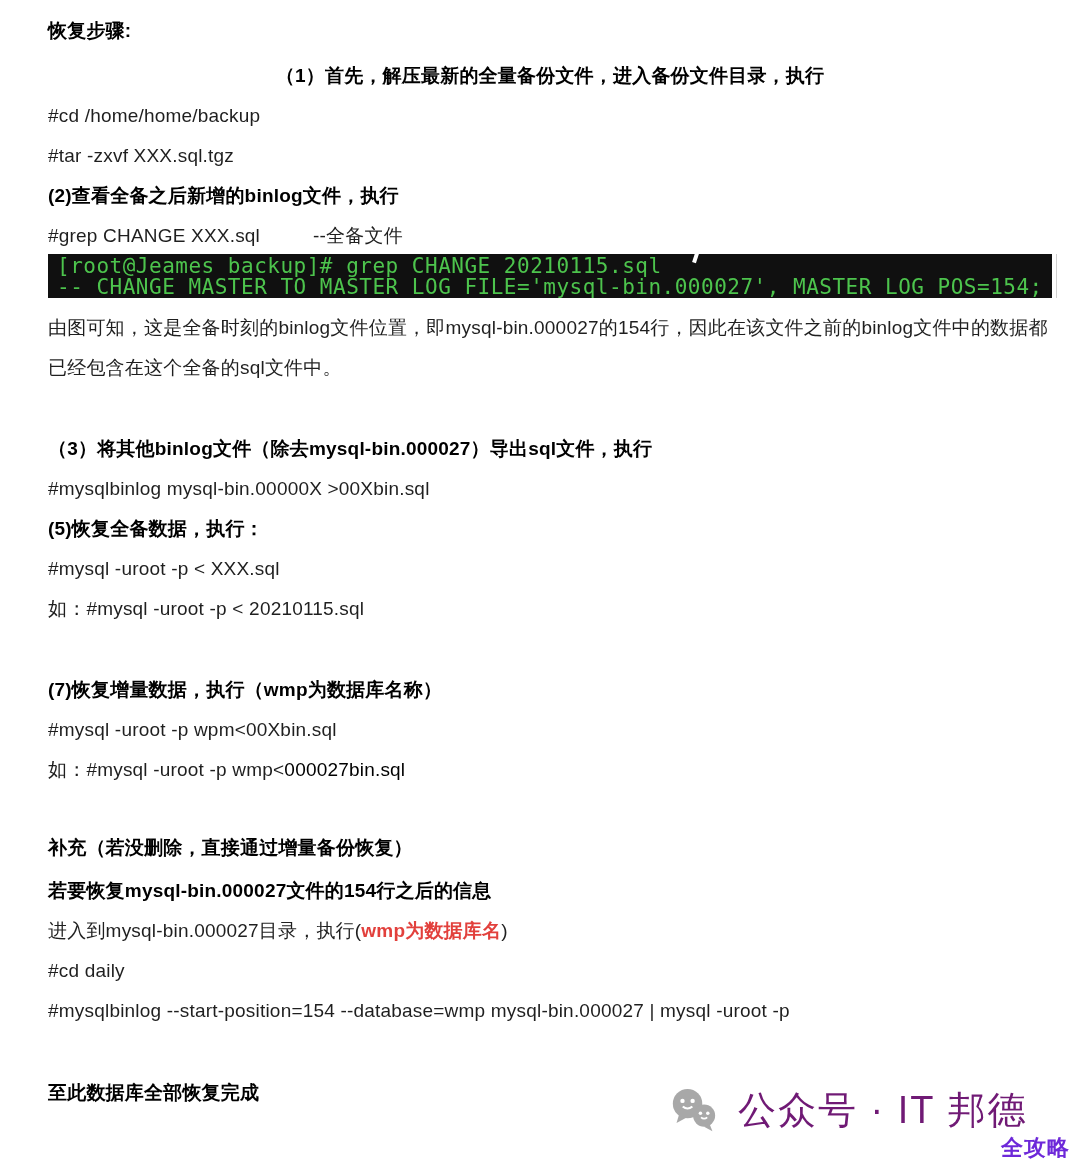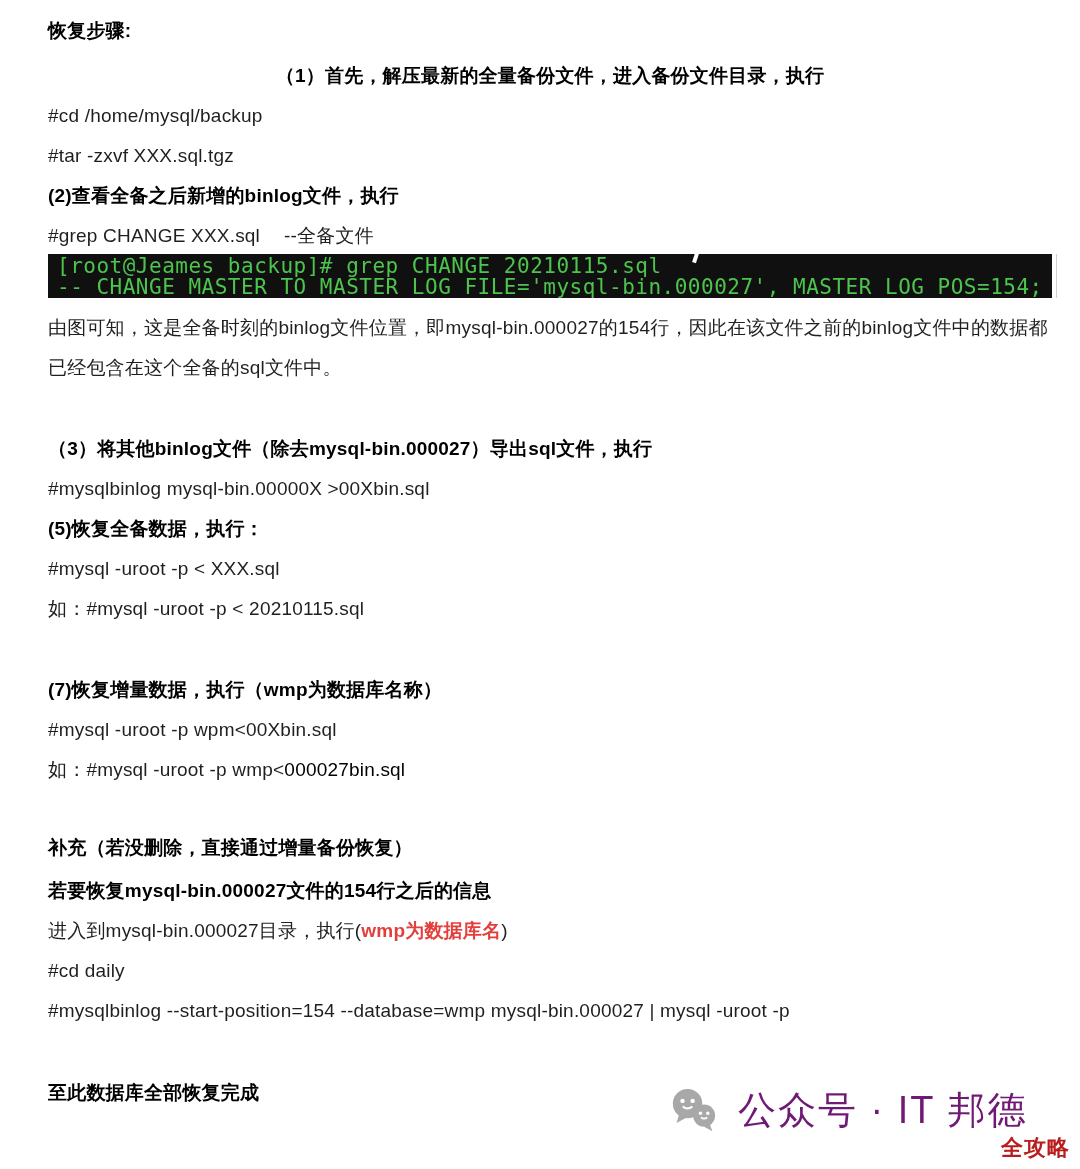--- a/index.html
+++ b/index.html
@@ -15,21 +15,21 @@
   }
   p{margin:0;font-size:19px;line-height:40px;letter-spacing:0.2px;white-space:nowrap;}
   p.wrap{white-space:normal;}
   .h{font-weight:700;color:#000;}
   .mt5{margin-top:5px;text-align:center;}
   .mt3{margin-top:3px;}
   .mt10{margin-top:10px;}
   .gap{margin-top:41px;}
   .gapb{margin-top:38px;}
   .gapc{margin-top:42px;}
-  .note-gap{margin-left:24px;}
+  .note-gap{margin-left:53px;}
   .red{color:#e2403c;font-weight:700;}
   b{font-weight:400;color:#000;}
   .terminal{
     position:relative;
     margin-top:-2px;
     height:44px;
     box-sizing:border-box;
     background:#101010;
     color:#4dc44d;
     font-family:"DejaVu Sans Mono",monospace;
@@ -48,32 +48,32 @@
   }
   .watermark{
     position:absolute;left:670px;top:1085px;
     display:flex;align-items:center;gap:20px;
     color:#701a75;
   }
   .wm-label{font-size:38px;letter-spacing:2px;white-space:nowrap;}
   .wm-icon{display:inline-block;width:48px;height:46px;}
   .badge{
     position:absolute;right:10px;top:1133px;
-    font-size:22px;font-weight:700;color:#b91c1c;letter-spacing:1px;
+    font-size:22px;font-weight:700;color:#6d28d9;letter-spacing:1px;
   }
 </style>
 </head>
 <body>
 
 <div class="page">
 
   <p class="h">恢复步骤:</p>
 
   <p class="h mt5">（1）首先，解压最新的全量备份文件，进入备份文件目录，执行</p>
-  <p class="code">#cd /home/mysql/backup</p>
+  <p class="code">#cd /home/home/backup</p>
   <p class="code">#tar -zxvf XXX.sql.tgz</p>
 
   <p class="h">(2)查看全备之后新增的binlog文件，执行</p>
   <p class="code"><span>#grep CHANGE XXX.sql</span><span class="note-gap">--全备文件</span></p>
 
   <div class="terminal">
     <div class="tline">[root@Jeames backup]# grep CHANGE 20210115.sql</div>
     <div class="tline">-- CHANGE MASTER TO MASTER_LOG_FILE='mysql-bin.000027', MASTER_LOG_POS=154;</div>
     <div class="tline">[root@Jeames backup]#</div>
     <span class="tick"></span>

